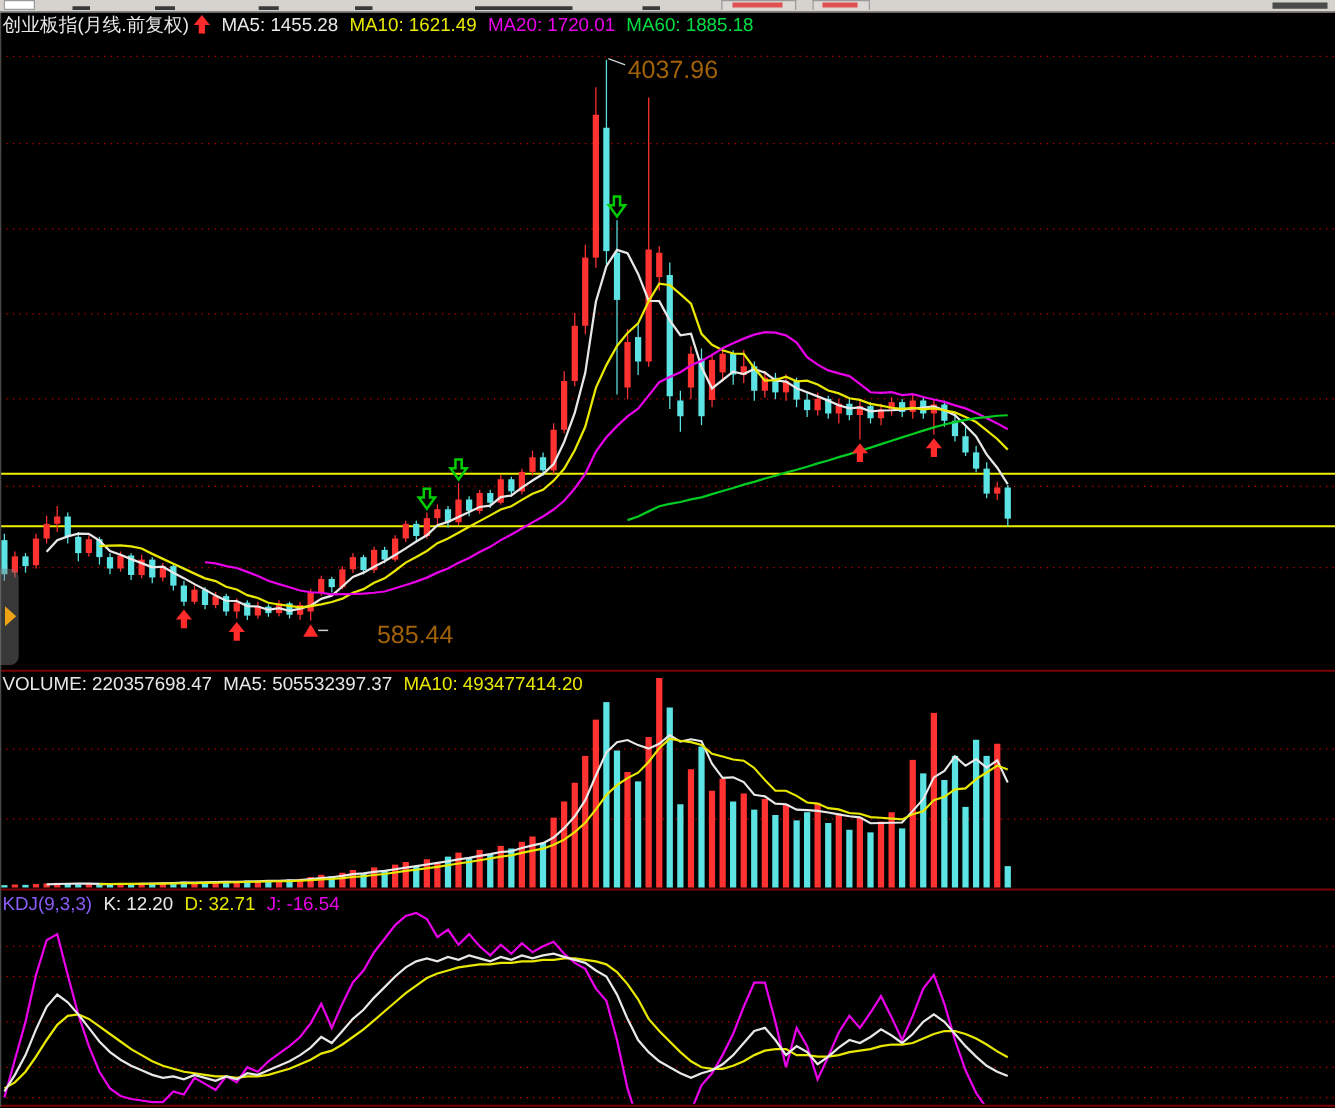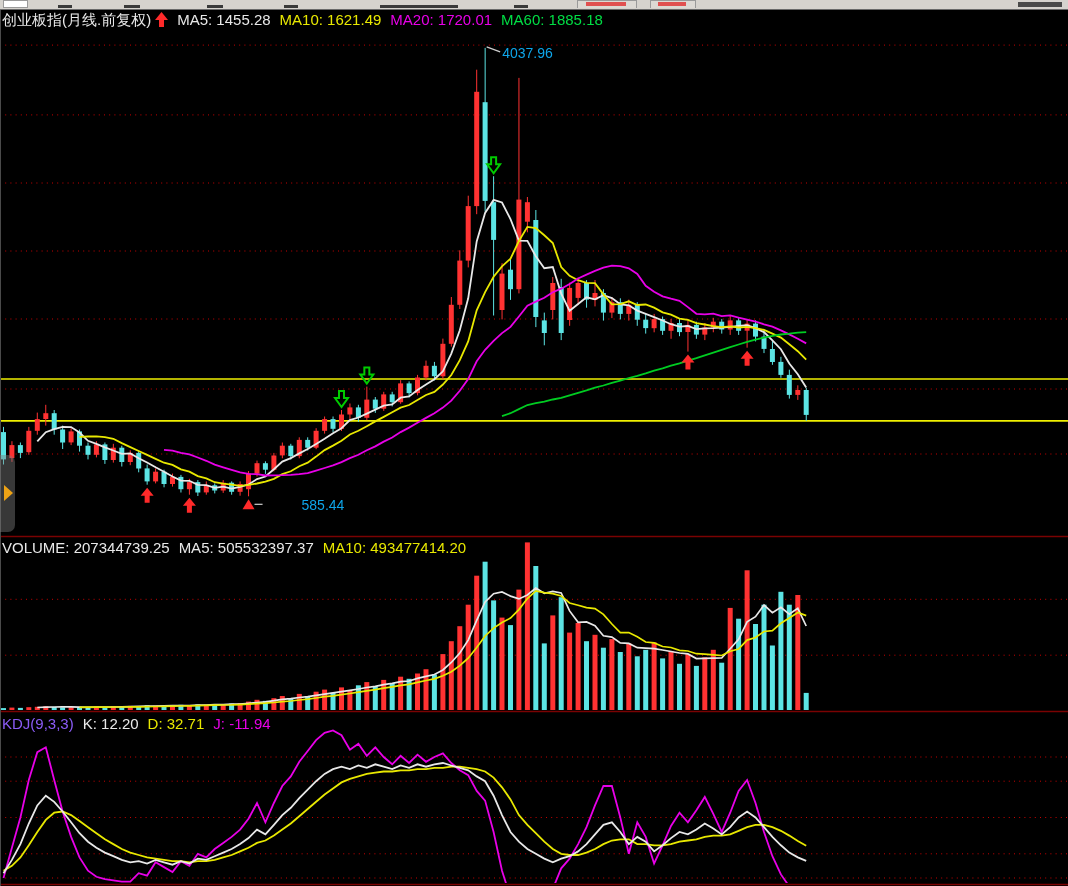--- a/index.html
+++ b/index.html
@@ -17,21 +17,21 @@
   .chart{position:absolute;left:0;top:9px;width:1068px;height:877px;background:#000;}
   svg.canvas{position:absolute;left:0;top:-9px;}
   .leftline{position:absolute;left:0;top:0;width:1px;height:877px;background:#4a4a4a;}
   .pane-hit{position:absolute;left:0;width:1068px;}
   
   .hdr{position:absolute;left:2px;white-space:nowrap;font-size:15px;letter-spacing:0;}
   .hdr span{margin-right:9px;}
   .c-white{color:#e8e8e8;} .c-yellow{color:#e8e800;} .c-magenta{color:#e800e8;}
   .c-green{color:#00dd44;} .c-gray{color:#8b5cf6;}
   .trend-arrow{display:inline-block;vertical-align:-2px;margin:0 6px 0 2px;}
-  .anno{position:absolute;font-size:14px;color:#0ea5e9;white-space:nowrap;}
+  .anno{position:absolute;font-size:20px;color:#a16207;white-space:nowrap;}
   
   .handle{position:absolute;left:0;top:446px;width:15px;height:77px;background:rgba(125,125,125,.45);
           border-radius:0 7px 7px 0;}
   .handle .tri{position:absolute;left:4px;top:30px;width:0;height:0;
           border-left:9px solid #eea315;border-top:8px solid transparent;border-bottom:8px solid transparent;}
 </style>
 </head>
 <body>
 
 <div class="screen">
@@ -402,24 +402,24 @@
     <div class="hdr" style="top:2px">
       <span class="c-white" style="margin-right:2px">创业板指(月线.前复权)</span><span class="trend-arrow"><svg width="13" height="15">
             <path d="M6.5 0 L13 8 L9 8 L9 15 L4 15 L4 8 L0 8 Z" fill="#ff2a2a"></path>
           </svg></span><span class="c-white">MA5: 1455.28</span><span class="c-yellow">MA10: 1621.49</span><span class="c-magenta">MA20: 1720.01</span><span class="c-green">MA60: 1885.18</span>
     </div>
 
     <div class="anno" id="peak-label" style="left: 502.15px; top: 35.9273px;">4037.96</div>
     <div class="anno" id="trough-label" style="left: 263.55px; top: 488.306px; margin-left: 38px;">585.44</div>
 
     <div class="hdr" style="top:530px">
-      <span class="c-white">VOLUME: 207344739.25</span><span class="c-white">MA5: 505532397.37</span><span class="c-yellow">MA10: 493477414.20</span>
+      <span class="c-white">VOLUME: 220357698.47</span><span class="c-white">MA5: 505532397.37</span><span class="c-yellow">MA10: 493477414.20</span>
     </div>
 
     <div class="hdr" style="top:706px">
-      <span class="c-gray">KDJ(9,3,3)</span><span class="c-white">K: 12.20</span><span class="c-yellow">D: 32.71</span><span class="c-magenta">J: -11.94</span>
+      <span class="c-gray">KDJ(9,3,3)</span><span class="c-white">K: 12.20</span><span class="c-yellow">D: 32.71</span><span class="c-magenta">J: -16.54</span>
     </div>
 
     <div class="handle">
       <div class="tri"></div>
     </div>
   </div>
 </div>
 
 </body></html>

